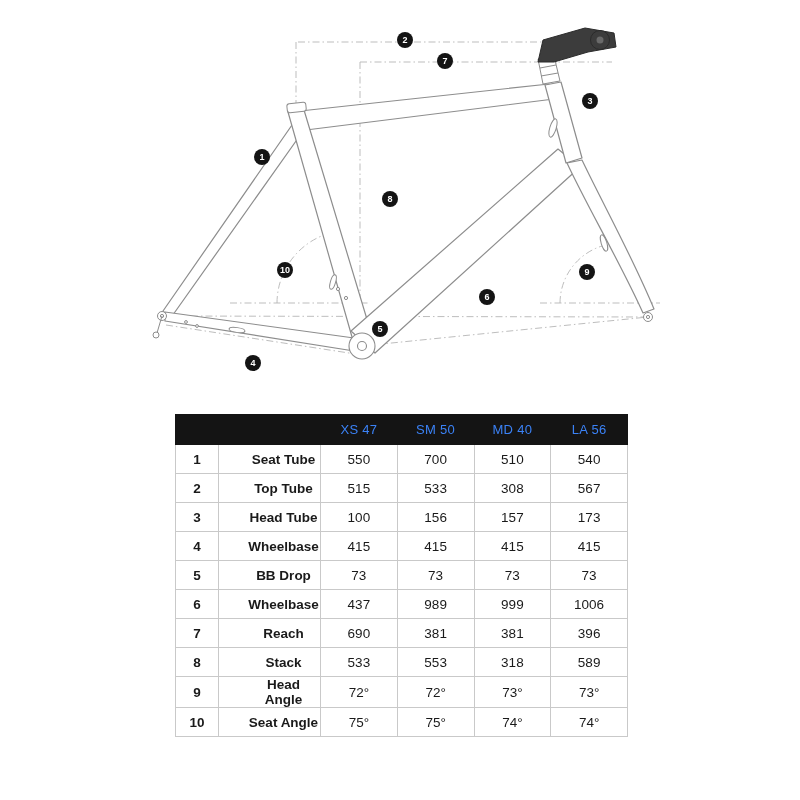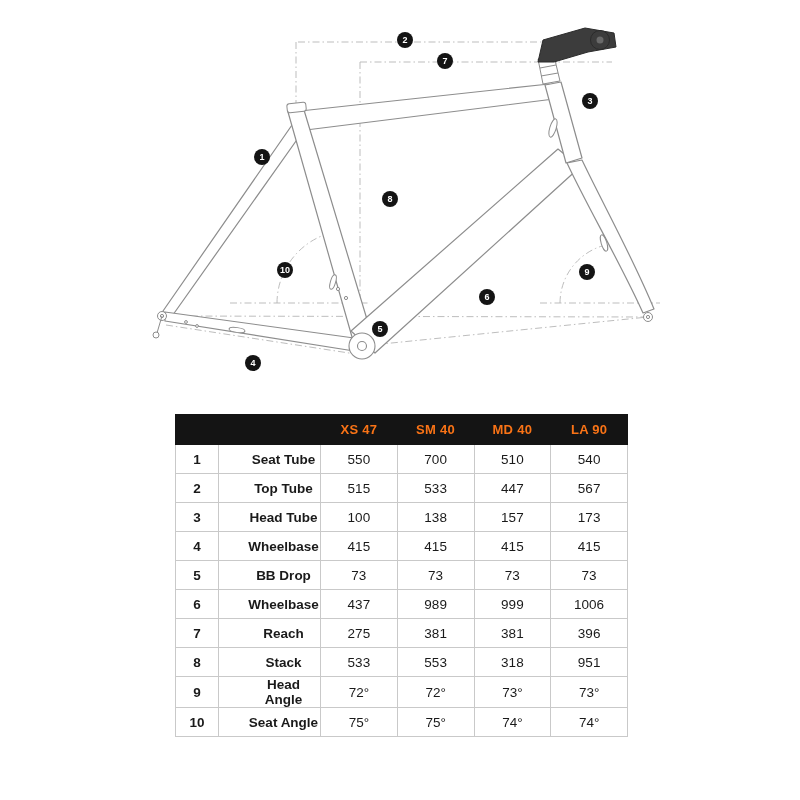--- a/index.html
+++ b/index.html
@@ -30,22 +30,22 @@
   .table-wrap { position: absolute; left: 175px; top: 414px; }
   table.geometry {
     border-collapse: collapse;
     table-layout: fixed;
     width: 452px;
     font-size: 13.5px;
     color: #1a1a1a;
   }
   table.geometry th {
     background: #141414;
-    color: #f97316;
-    font-weight: bold;
+    color: #3b82f6;
+    font-weight: normal;
     height: 30px;
     text-align: center;
     border: 1px solid #141414;
     font-size: 13px;
     letter-spacing: 0.3px;
   }
   table.geometry td {
     border: 1px solid #c9c9c9;
     height: 29px;
     text-align: center;
@@ -153,47 +153,47 @@
         <col class="c-val">
           <col class="c-val">
           <col class="c-val">
           <col class="c-val">
       </colgroup>
       <thead>
         <tr>
           <th></th>
           <th></th>
           <th>XS 47</th>
-          <th>SM 40</th>
+          <th>SM 50</th>
           <th>MD 40</th>
-          <th>LA 90</th>
+          <th>LA 56</th>
         </tr>
       </thead>
       <tbody id="geo-tbody">
           <tr>
             <td class="col-num">1</td>
             <td class="col-label">Seat Tube</td>
             <td class="col-val">550</td>
             <td class="col-val">700</td>
             <td class="col-val">510</td>
             <td class="col-val">540</td>
           </tr>
           <tr>
             <td class="col-num">2</td>
             <td class="col-label">Top Tube</td>
             <td class="col-val">515</td>
             <td class="col-val">533</td>
-            <td class="col-val">447</td>
+            <td class="col-val">308</td>
             <td class="col-val">567</td>
           </tr>
           <tr>
             <td class="col-num">3</td>
             <td class="col-label">Head Tube</td>
             <td class="col-val">100</td>
-            <td class="col-val">138</td>
+            <td class="col-val">156</td>
             <td class="col-val">157</td>
             <td class="col-val">173</td>
           </tr>
           <tr>
             <td class="col-num">4</td>
             <td class="col-label">Wheelbase</td>
             <td class="col-val">415</td>
             <td class="col-val">415</td>
             <td class="col-val">415</td>
             <td class="col-val">415</td>
@@ -210,32 +210,32 @@
             <td class="col-num">6</td>
             <td class="col-label">Wheelbase</td>
             <td class="col-val">437</td>
             <td class="col-val">989</td>
             <td class="col-val">999</td>
             <td class="col-val">1006</td>
           </tr>
           <tr>
             <td class="col-num">7</td>
             <td class="col-label">Reach</td>
-            <td class="col-val">275</td>
+            <td class="col-val">690</td>
             <td class="col-val">381</td>
             <td class="col-val">381</td>
             <td class="col-val">396</td>
           </tr>
           <tr>
             <td class="col-num">8</td>
             <td class="col-label">Stack</td>
             <td class="col-val">533</td>
             <td class="col-val">553</td>
             <td class="col-val">318</td>
-            <td class="col-val">951</td>
+            <td class="col-val">589</td>
           </tr>
           <tr>
             <td class="col-num">9</td>
             <td class="col-label">Head Angle</td>
             <td class="col-val">72°</td>
             <td class="col-val">72°</td>
             <td class="col-val">73°</td>
             <td class="col-val">73°</td>
           </tr>
           <tr>

